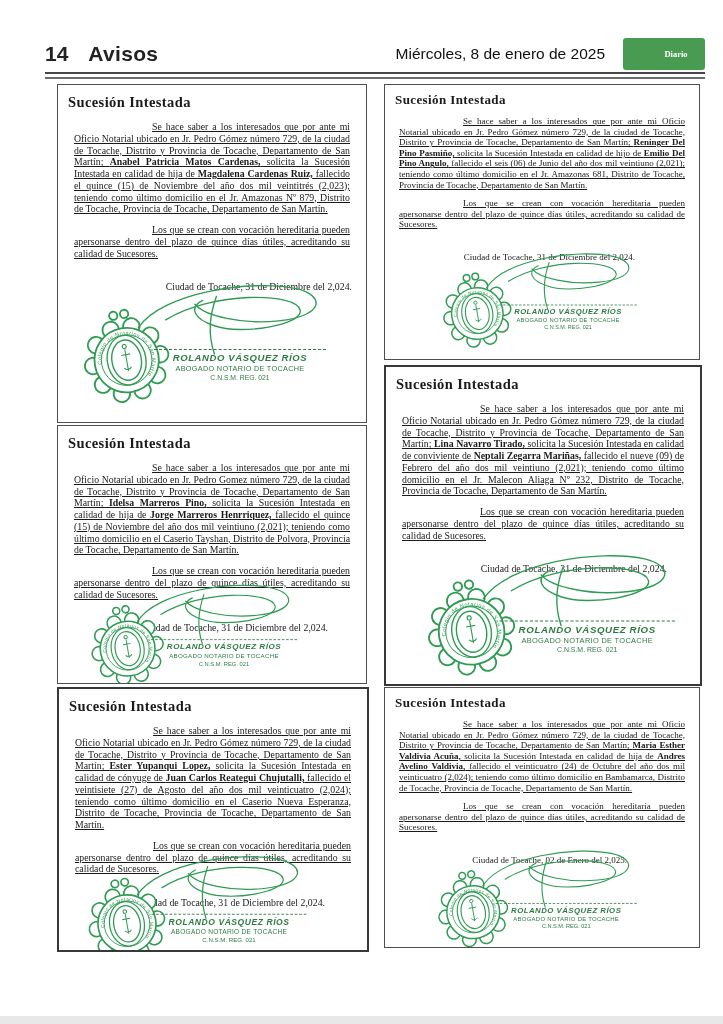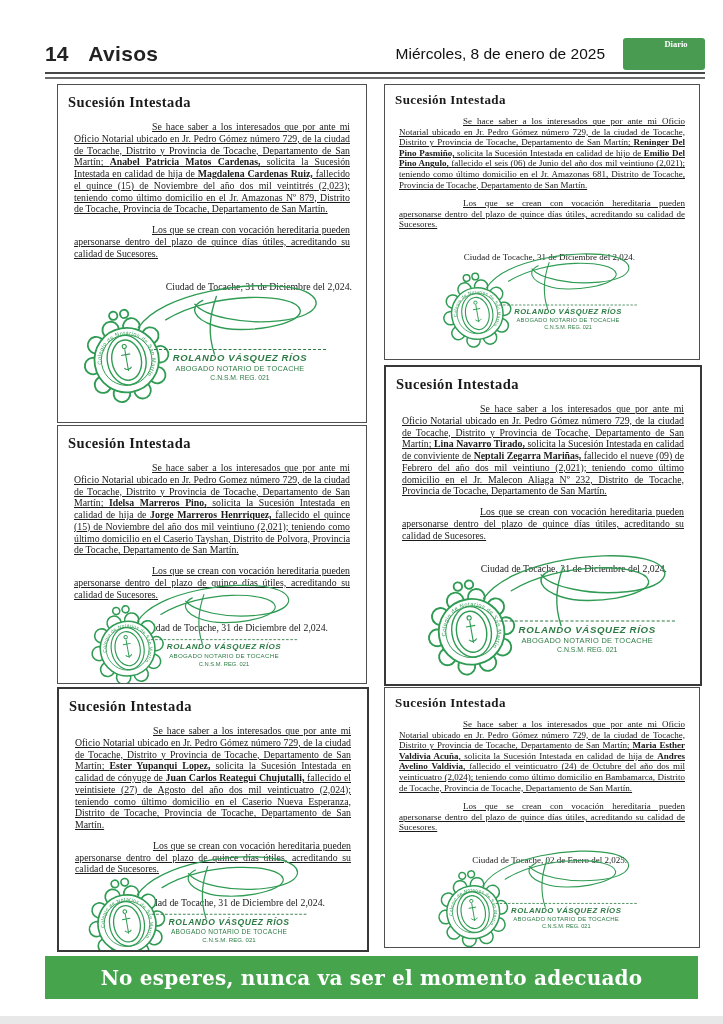--- a/index.html
+++ b/index.html
@@ -7,21 +7,21 @@
         font-family:"Liberation Serif",serif;color:var(--ink,#1a1a1a);margin:0 auto;}
 
   
   .hdr{position:absolute;left:45px;top:36px;width:660px;height:36px;display:flex;align-items:center;
        font-family:"Liberation Sans",sans-serif;}
   .pnum{font-size:21px;font-weight:bold;color:#222;}
   .psec{font-size:21px;font-weight:bold;color:#222;margin-left:20px;letter-spacing:.3px;}
   .pdate{margin-left:auto;margin-right:18px;font-size:15.5px;color:#111;}
   .logo{width:82px;height:32px;background:var(--logo_green,#4a9b52);border-radius:3px;
         color:#fff;text-align:center;font-family:"Liberation Serif",serif;}
-  .logo-top{font-size:8.5px;font-weight:bold;line-height:9px;padding-top:2px;margin-left:24px;}
+  .logo-top{font-size:8.5px;font-weight:bold;line-height:9px;padding-top:12px;margin-left:24px;}
   .logo-main{font-size:19px;font-weight:bold;line-height:19px;letter-spacing:1.5px;margin-top:37px;}
   .rule{position:absolute;left:45px;top:72px;width:660px;height:3px;
         border-top:2px solid #474747;border-bottom:2px solid #6b6b6b;}
 
   
   .notice{position:absolute;background:#fff;border:1px solid #4f4f4f;overflow:hidden;}
   .notice.thick{border:2px solid #383838;}
   .ntitle{margin:9px 10px 0;text-align:left;font-size:14.5px;font-weight:bold;letter-spacing:.4px;}
   .small .ntitle{font-size:13px;margin-top:7px;}
   .body{margin:10px 16px 0;font-size:9.8px;line-height:1.2;text-align:justify;text-indent:78px;text-decoration:underline;}
@@ -213,17 +213,14 @@
           <use href="#sigsym"></use>
         </svg>
       <div class="sigtext">
         <div class="sname">ROLANDO VÁSQUEZ RÍOS</div>
         <div class="srole">ABOGADO NOTARIO DE TOCACHE</div>
         <div class="sreg">C.N.S.M. REG. 021</div>
       </div>
     </div>
   </article>
 
-  <footer class="banner">
-    <span>No esperes, nunca va ser el momento adecuado</span>
-  </footer>
 
 </div>
 
 </body></html>

